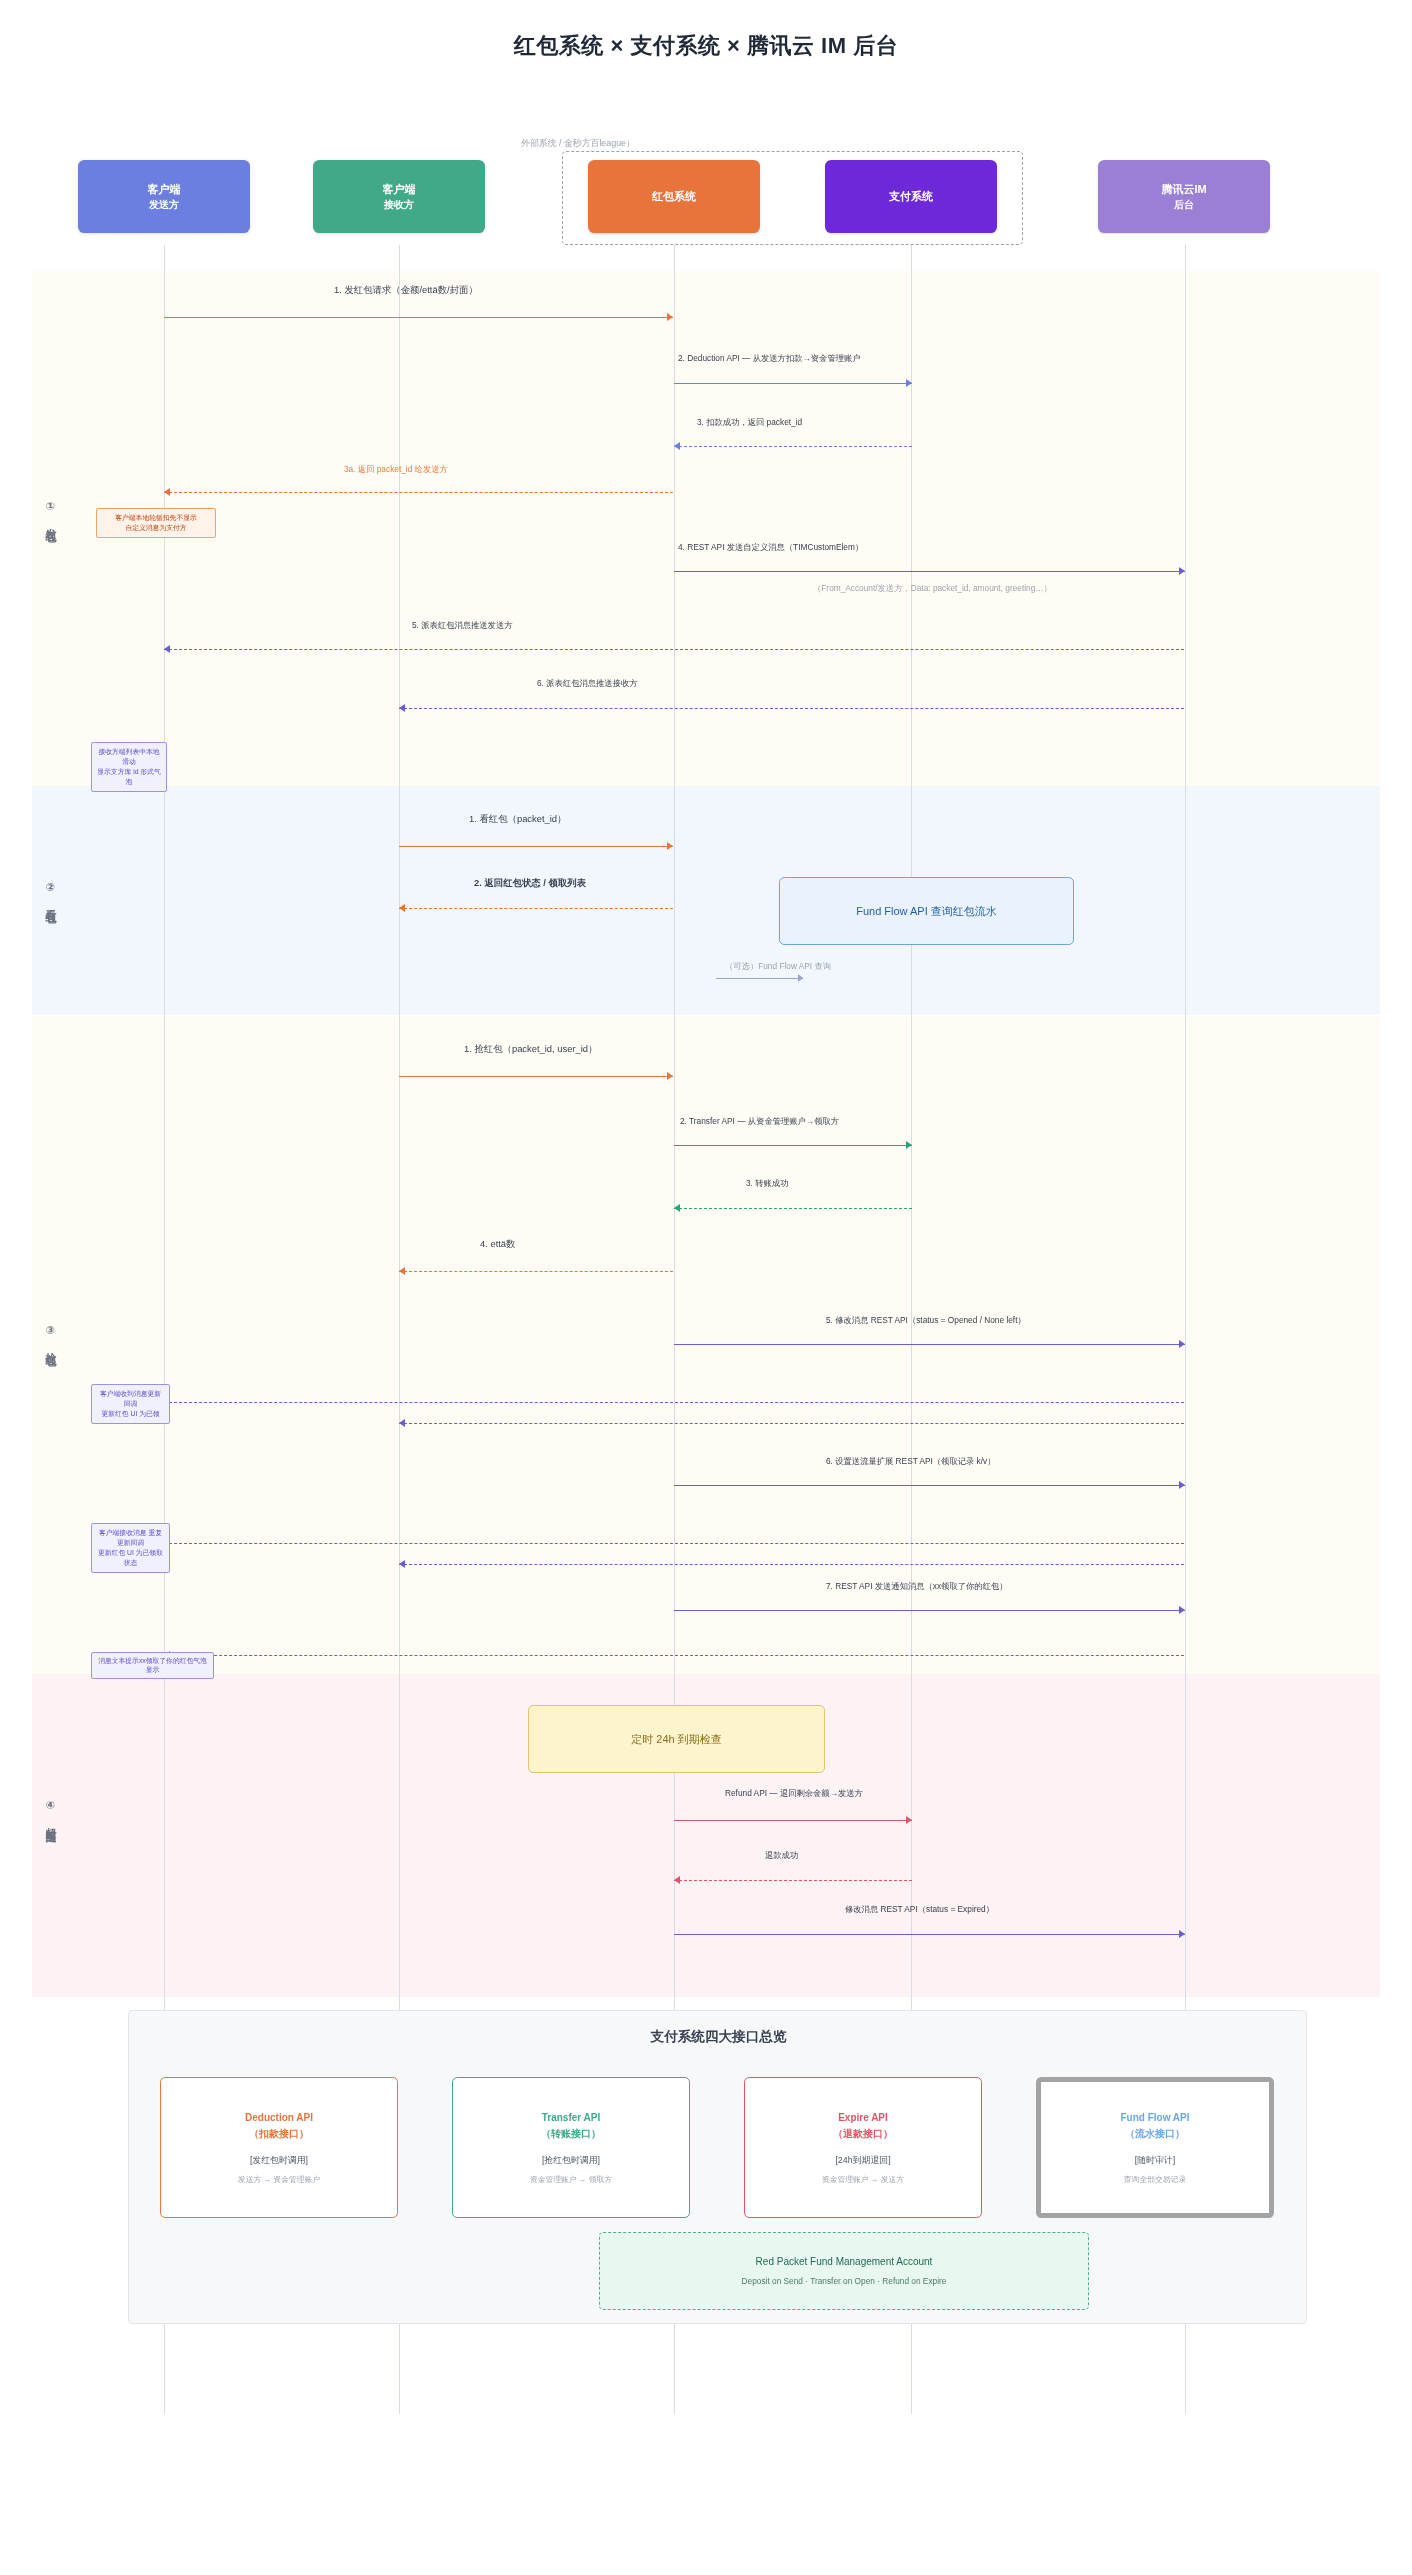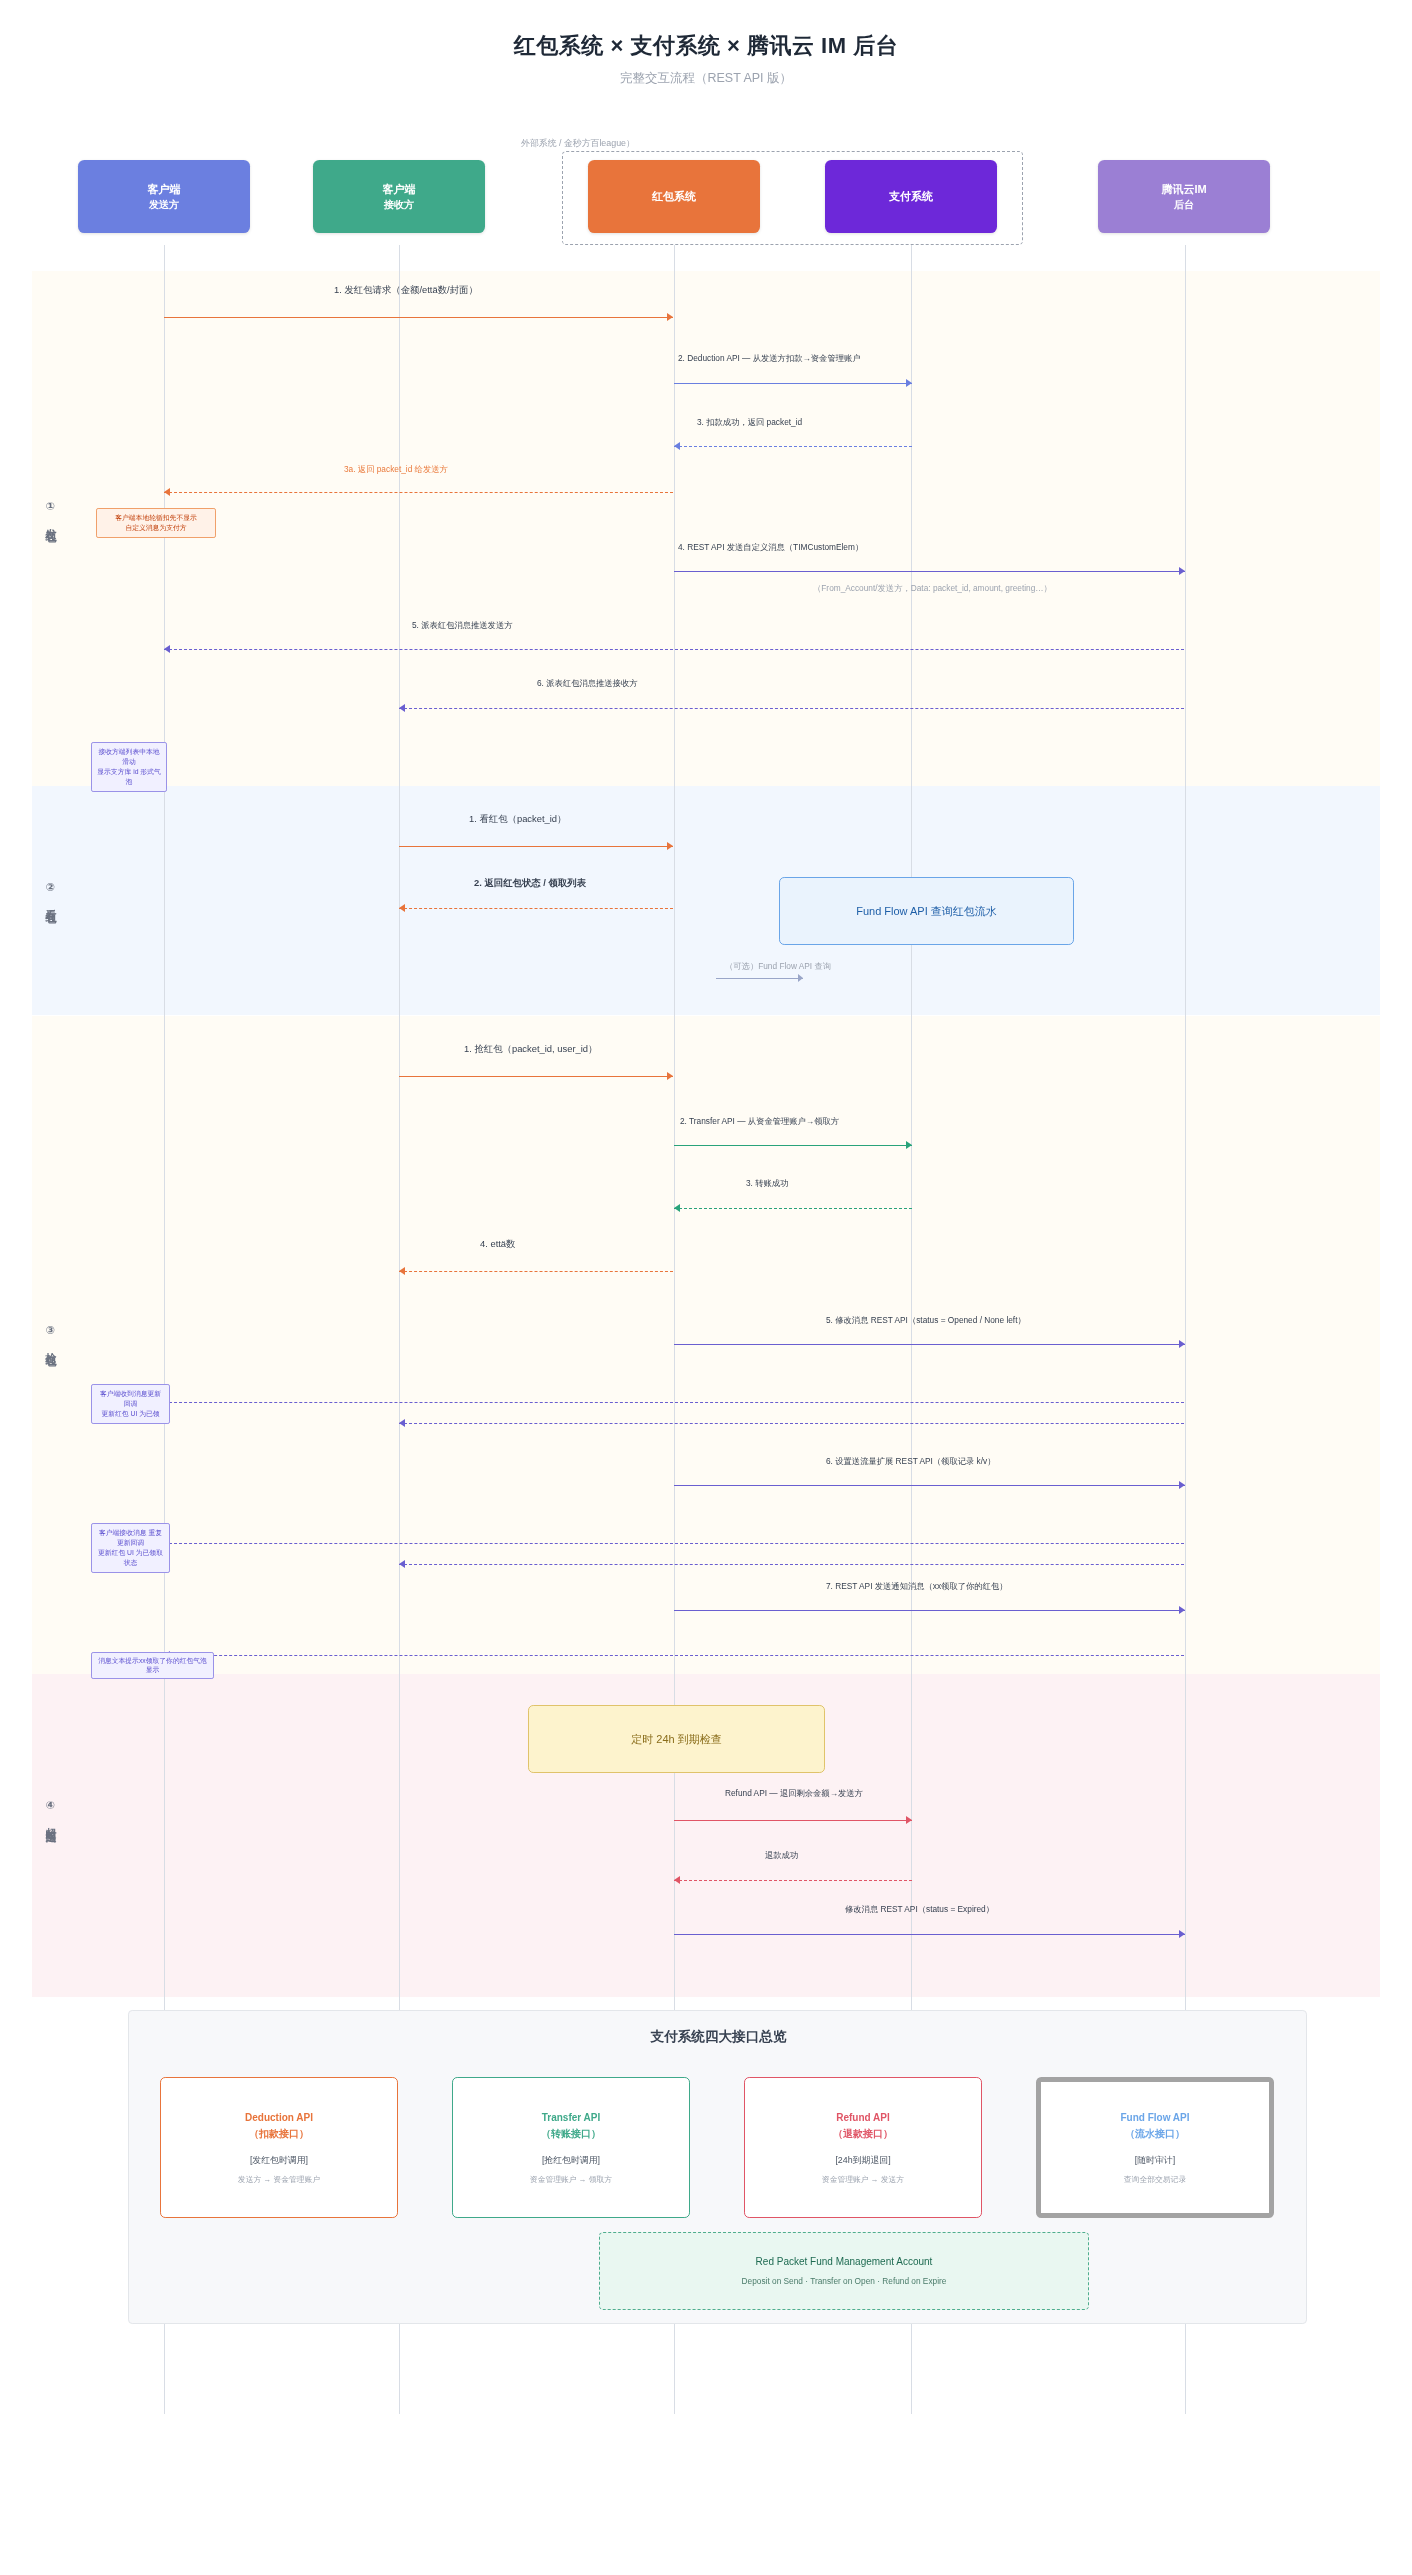--- a/index.html
+++ b/index.html
@@ -107,21 +107,20 @@
   }
   .fund-account .f-title { font-size: 10px; color: #1f6b52; }
   .fund-account .f-sub { font-size: 8.3px; color: #4b7c6b; margin-top: 9.4px; }
 </style>
 </head>
 <body>
 
 <div class="page">
 
   <div class="title">红包系统 × 支付系统 × 腾讯云 IM 后台</div>
-  <div class="subtitle">完整交互流程（REST API 版）</div>
 
   <div class="ext-group-label" style="left:521px; top:137px; width:469px;">外部系统 / 金秒方百league）</div>
   <div class="ext-group-box" style="left:562px; top:151px; width:461px; height:94px;"></div>
 
   <div class="band" style="top:271px; height:515px; background:#fffcf5;"></div>
   <div class="band" style="top:786px; height:229px; background:#f2f7fe;"></div>
   <div class="band" style="top:1016px; height:658px; background:#fffcf5;"></div>
   <div class="band" style="top:1674px; height:323px; background:#fdf2f4;"></div>
 
   <div class="band-label" style="left:43px; top:500px;">① 发红包</div>
@@ -323,21 +322,21 @@
     </div>
 
     <div class="api-card" style="left:323px; border:1px solid #3fa98a;">
       <div class="c-title" style="color:#3fa98a;">Transfer API</div>
       <div class="c-sub" style="color:#3fa98a;">（转账接口）</div>
       <div class="c-tag">[抢红包时调用]</div>
       <div class="c-desc">资金管理账户 → 领取方</div>
     </div>
 
     <div class="api-card" style="left:615px; border:1px solid #e05566;">
-      <div class="c-title" style="color:#e05566;">Refund API</div>
+      <div class="c-title" style="color:#e05566;">Expire API</div>
       <div class="c-sub" style="color:#e05566;">（退款接口）</div>
       <div class="c-tag">[24h到期退回]</div>
       <div class="c-desc">资金管理账户 → 发送方</div>
     </div>
 
     <div class="api-card" style="left:907px; border:5px solid #a3a3a3;">
       <div class="c-title" style="color:#6aa5e8;">Fund Flow API</div>
       <div class="c-sub" style="color:#6aa5e8;">（流水接口）</div>
       <div class="c-tag">[随时审计]</div>
       <div class="c-desc">查询全部交易记录</div>

